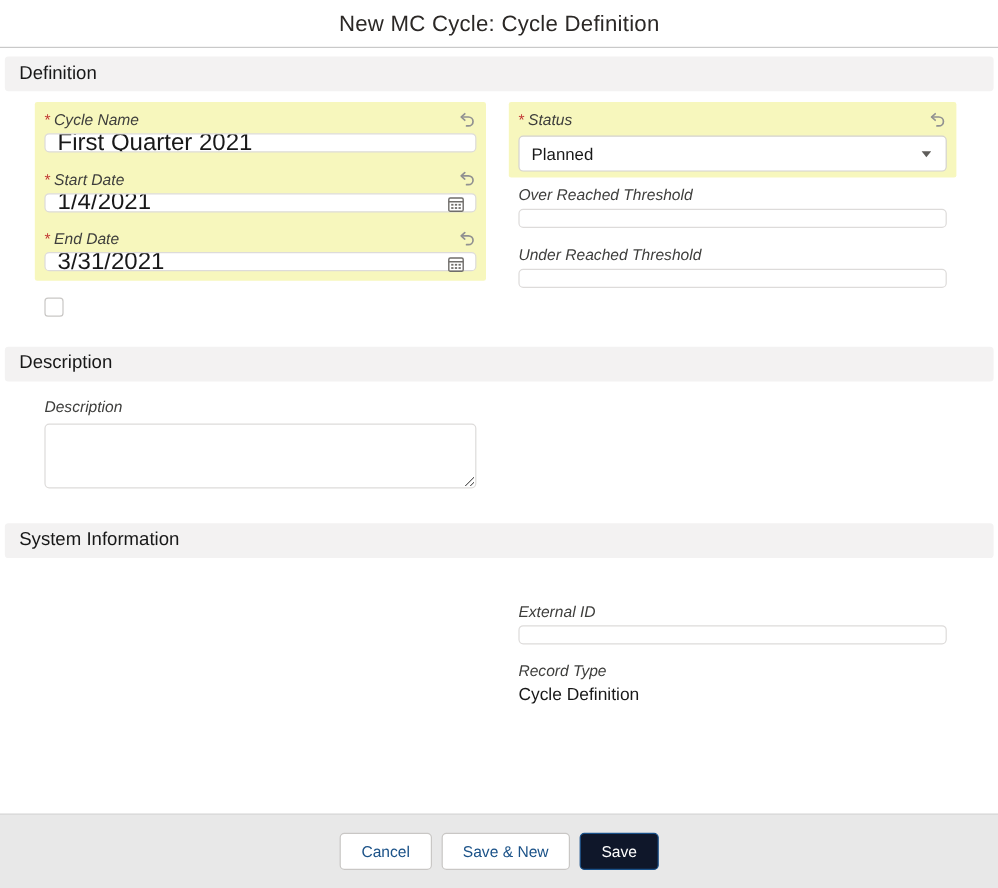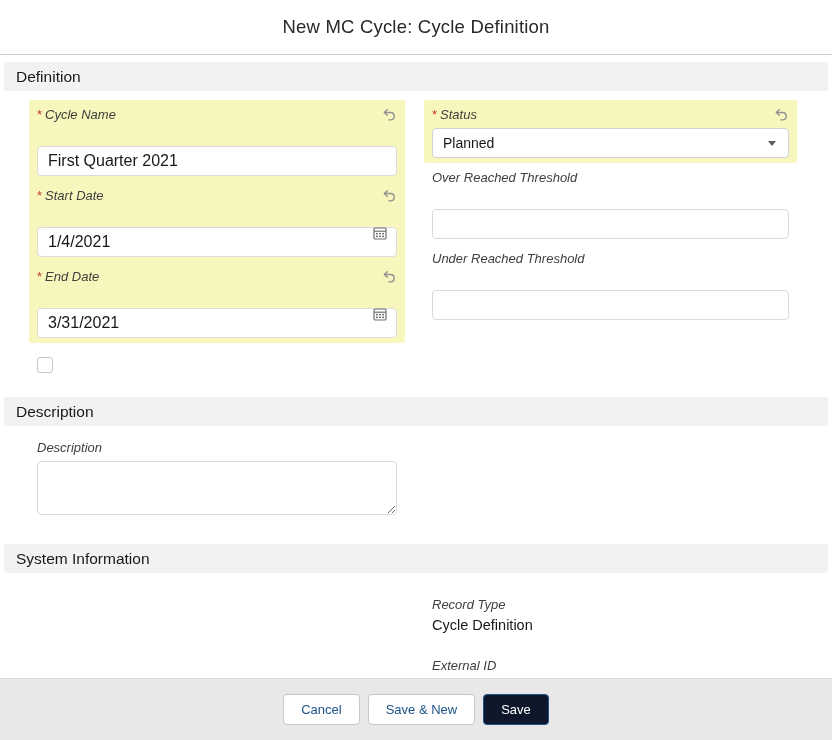--- a/index.html
+++ b/index.html
@@ -5,21 +5,21 @@
   * { box-sizing: border-box; margin: 0; padding: 0; }
   html, body {
     width: 832px; height: 740px;
     background: #ffffff;
     font-family: "Liberation Sans", sans-serif;
     overflow: hidden;
     position: relative;
   }
   
   .page-header {
-    height: 55px;
+    height: 40px;
     border-bottom: 1px solid #c9c9c9;
     display: flex; align-items: center; justify-content: center;
   }
   .page-title {
     font-size: 18.5px; font-weight: 400; color: #2b2826; letter-spacing: .2px;
   }
   
   .section-bar {
     margin: 7px 4px 0 4px;
     background: #f3f2f2;
@@ -42,26 +42,26 @@
     height: 17px;
   }
   .label-left { display: flex; align-items: center; }
   .field-label { font-size: 13px; color: #3e3e3c; font-style: italic; }
   .req { color: #c23934; font-size: 13px; margin-right: 3px; }
   .undo-btn {
     width: 16px; height: 16px; display: inline-flex;
     align-items: center; justify-content: center; cursor: pointer;
   }
   .text-input {
-    margin-top: 23px;
-    width: 100%; height: 30px;
+    margin-top: 3px;
+    width: 100%; height: 16px;
     border: 1px solid #dddbda; border-radius: 4px;
     background: #fff;
     padding: 0 10px;
-    font-size: 16px; color: #181818;
+    font-size: 20px; color: #181818;
     font-family: "Liberation Sans", sans-serif;
     outline: none;
   }
   .input-wrap { position: relative; }
   .input-wrap .text-input { padding-right: 20px; }
   .input-icon {
     position: absolute; right: 10px; top: 50%;
     transform: translateY(calc(-50% + 2px));
     display: inline-flex; cursor: pointer;
   }
@@ -300,37 +300,37 @@
     <textarea class="textarea" style=""></textarea>
   </div>
 
   <div class="section-bar sys">
     <span>System Information</span>
   </div>
   <div class="fields sys-fields">
     <div class="col-left"></div>
     <div class="col-right">
 
+      <div class="group group-spacer">
+        <div class="label-row">
+          <span class="label-left">
+            <span class="field-label">External ID</span>
+          </span>
+        </div>
+        <input class="text-input" type="text" value="" style="">
+      </div>
+
       <div class="group">
         <div class="label-row">
           <span class="label-left">
             <span class="field-label">Record Type</span>
           </span>
         </div>
         <div class="static-value">Cycle Definition</div>
       </div>
-
-      <div class="group group-spacer">
-        <div class="label-row">
-          <span class="label-left">
-            <span class="field-label">External ID</span>
-          </span>
-        </div>
-        <input class="text-input" type="text" value="" style="">
-      </div>
     </div>
   </div>
 
   <div class="footer">
     <button class="btn btn-neutral">Cancel</button>
     <button class="btn btn-neutral">Save &amp; New</button>
     <button class="btn btn-brand">Save</button>
   </div>
 
 </div>

